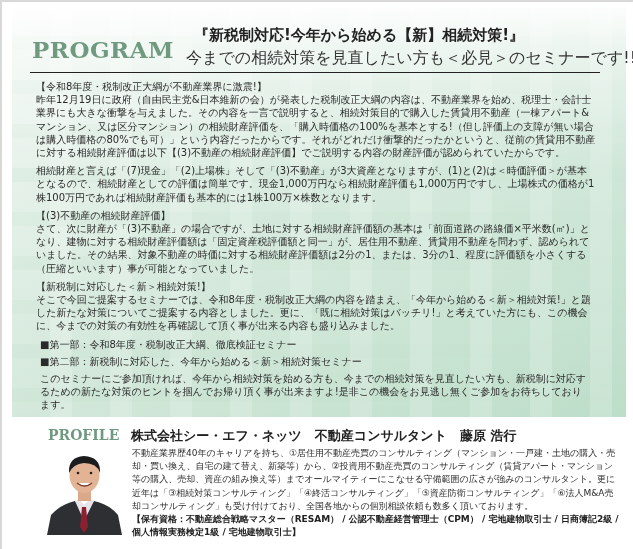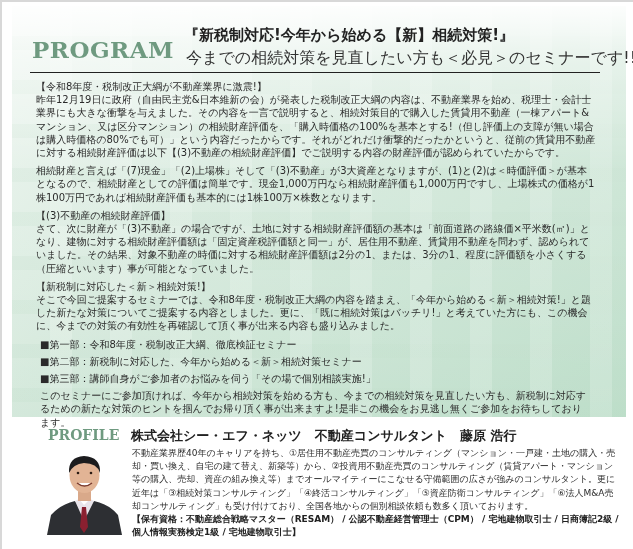--- a/index.html
+++ b/index.html
@@ -22,21 +22,21 @@
       repeating-linear-gradient(180deg, rgba(200,225,210,0.0) 0px, rgba(200,225,210,0.0) 30px, rgba(190,220,200,0.25) 30px, rgba(190,220,200,0.25) 44px),
       linear-gradient(135deg, #e9f3ec 0%, #cfe6d7 45%, #b9dcc6 100%);
   }
   .header { position: absolute; left: 32px; top: 26px; width: 570px; }
   .program-title {
     position: absolute; left: 0; top: 10px;
     font-family: "DejaVu Serif", serif; font-weight: bold;
     font-size: 23px; color: #6f9a80; letter-spacing: 0.5px;
   }
   .headline {
-    position: absolute; left: 152px; top: 0;
+    position: absolute; left: 162px; top: 0;
     font-weight: bold; font-size: 15px; color: #222; white-space: nowrap;
   }
   .subhead {
     position: absolute; left: 154px; top: 22px;
     font-size: 16px; color: #333; white-space: nowrap;
   }
   .rule {
     position: absolute; left: 30px; top: 71px; width: 570px; height: 1px; background: #222;
   }
   .body-text {
@@ -93,21 +93,20 @@
     <p class="sec-title">【(3)不動産の相続財産評価】</p>
     <p>さて、次に財産が「(3)不動産」の場合ですが、土地に対する相続財産評価額の基本は「前面道路の路線価×平米数(㎡)」となり、建物に対する相続財産評価額は「固定資産税評価額と同一」が、居住用不動産、賃貸用不動産を問わず、認められていました。その結果、対象不動産の時価に対する相続財産評価額は2分の1、または、3分の1、程度に評価額を小さくする（圧縮といいます）事が可能となっていました。</p>
   </div>
   <div class="section">
     <p class="sec-title">【新税制に対応した＜新＞相続対策!】</p>
     <p>そこで今回ご提案するセミナーでは、令和8年度・税制改正大綱の内容を踏まえ、「今年から始める＜新＞相続対策!」と題した新たな対策についてご提案する内容としました。更に、「既に相続対策はバッチリ!」と考えていた方にも、この機会に、今までの対策の有効性を再確認して頂く事が出来る内容も盛り込みました。</p>
   </div>
   <div class="agenda">
     <p>■第一部：令和8年度・税制改正大綱、徹底検証セミナー</p>
     <p>■第二部：新税制に対応した、今年から始める＜新＞相続対策セミナー</p>
-    <p>■第三部：講師自身がご参加者のお悩みを伺う「その場で個別相談実施!」</p>
     <p>このセミナーにご参加頂ければ、今年から相続対策を始める方も、今までの相続対策を見直したい方も、新税制に対応するための新たな対策のヒントを掴んでお帰り頂く事が出来ますよ!是非この機会をお見逃し無くご参加をお待ちしております。</p>
   </div>
 </div>
 
 <div class="profile-title">PROFILE</div>
 <div class="profile-name">株式会社シー・エフ・ネッツ　不動産コンサルタント　藤原 浩行</div>
 
 <div class="avatar">
   <svg width="75" height="86" viewBox="0 0 75 86">
     <rect width="75" height="86" fill="#ffffff"></rect>

